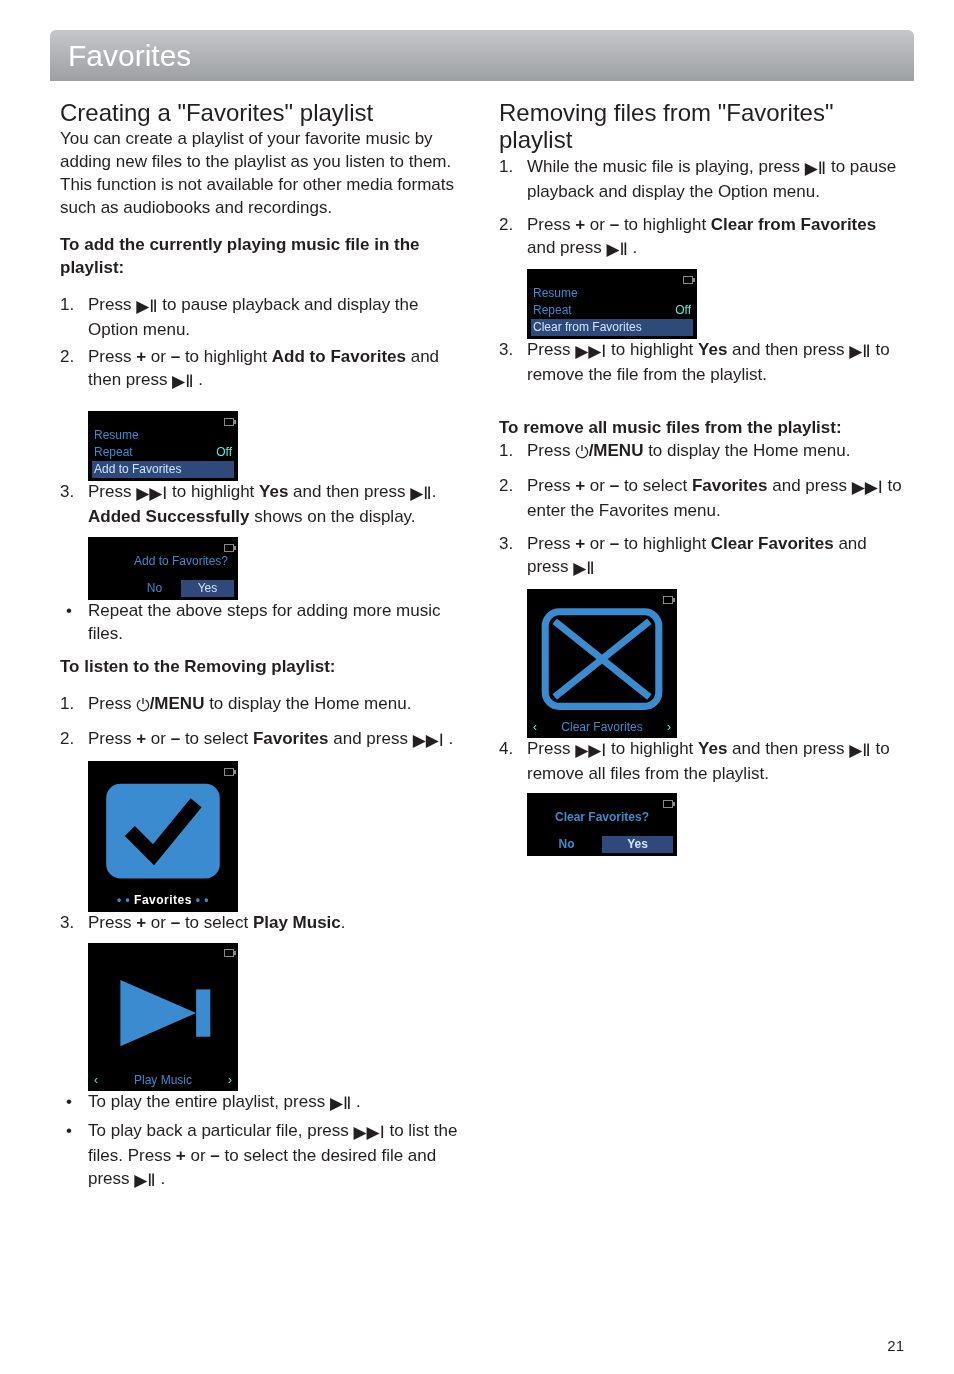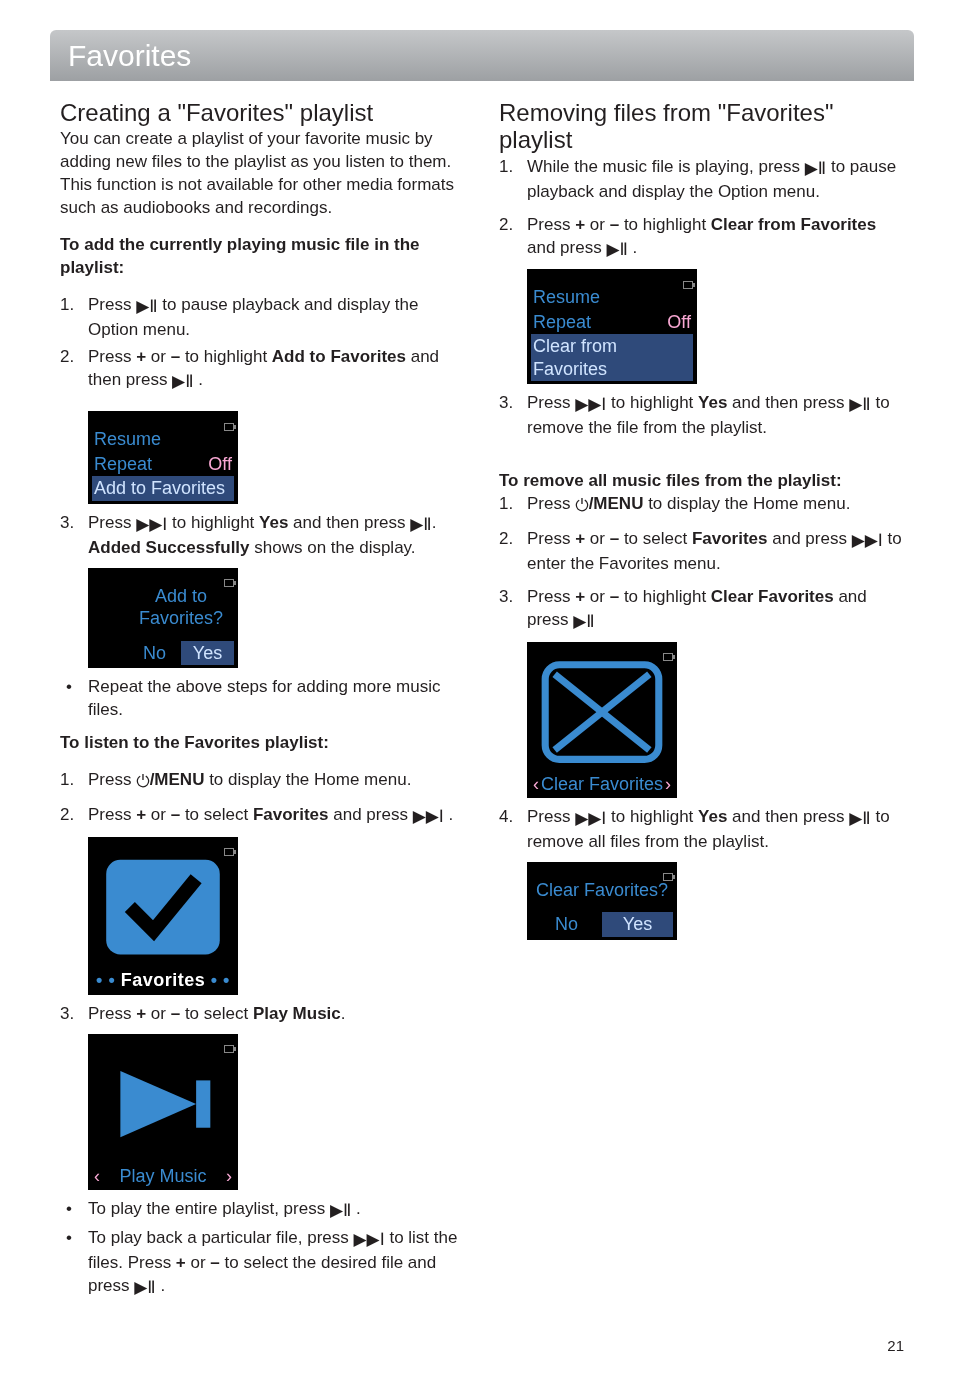--- a/index.html
+++ b/index.html
@@ -51,24 +51,24 @@
     display: flex;
     gap: 10px;
     margin-bottom: 4px;
   }
   .bullet .dot { min-width: 18px; text-align: center; }
   .bullet .txt { flex: 1; }
   .screen {
     display: inline-block;
     background: #000;
     color: #3a8bd0;
-    font-size: 18px;
+    font-size: 12px;
     line-height: 1.25;
     padding: 3px 4px 3px 4px;
-    margin: 4px 0 8px 28px;
+    margin: 4px 0 0 28px;
     min-width: 150px;
   }
   .screen .hdr {
     text-align: right;
     height: 13px;
   }
   .screen .row {
     display: flex;
     justify-content: space-between;
     padding: 1px 2px;
@@ -91,21 +91,21 @@
     text-align: center;
     padding: 1px 0;
   }
   .screen .arrow-row {
     display: flex;
     justify-content: space-between;
     align-items: center;
     padding: 0 2px;
     color:#3a8bd0;
   }
-  .orange { color: #f9a8d4; }
+  .orange { color: #5eead4; }
   .bat {
     display:inline-block;
     width:10px; height:8px;
     border:1px solid #888;
     position:relative;
     vertical-align:middle;
   }
   .bat:after {
     content:"";
     position:absolute;
@@ -184,21 +184,21 @@
         <div>No</div>
         <div class="yescell">Yes</div>
       </div>
     </div>
 
     <div class="bullet">
       <div class="dot">•</div>
       <div class="txt">Repeat the above steps for adding more music files.</div>
     </div>
 
-    <p class="bold" style="margin-top:10px;">To listen to the Favorites playlist:</p>
+    <p class="bold" style="margin-top:10px;">To listen to the Removing playlist:</p>
 
     <div class="step">
       <div class="num">1.</div>
       <div class="txt">
         <span>Press </span><span class="icon">⏻</span><span class="bold">/MENU</span><span> to display the Home menu.</span>
       </div>
     </div>
 
     <div class="step" style="margin-top:10px;">
       <div class="num">2.</div>
@@ -341,21 +341,21 @@
     </div>
 
     <div class="step">
       <div class="num">4.</div>
       <div class="txt">
         <span>Press </span><span class="icon">▶▶Ⅰ</span><span> to highlight </span><span class="bold">Yes</span><span> and then press </span><span class="icon">▶Ⅱ</span><span> to remove all files from the playlist.</span>
       </div>
     </div>
 
     
-    <div class="screen" style="width:150px;">
+    <div class="screen" style="width:150px;font-weight:bold;">
       <div class="hdr"><span class="bat"></span></div>
       <div class="center-text">Clear Favorites?</div>
       <div style="height:10px;"></div>
       <div class="split">
         <div>No</div>
         <div class="yescell">Yes</div>
       </div>
     </div>
 
   </div>

